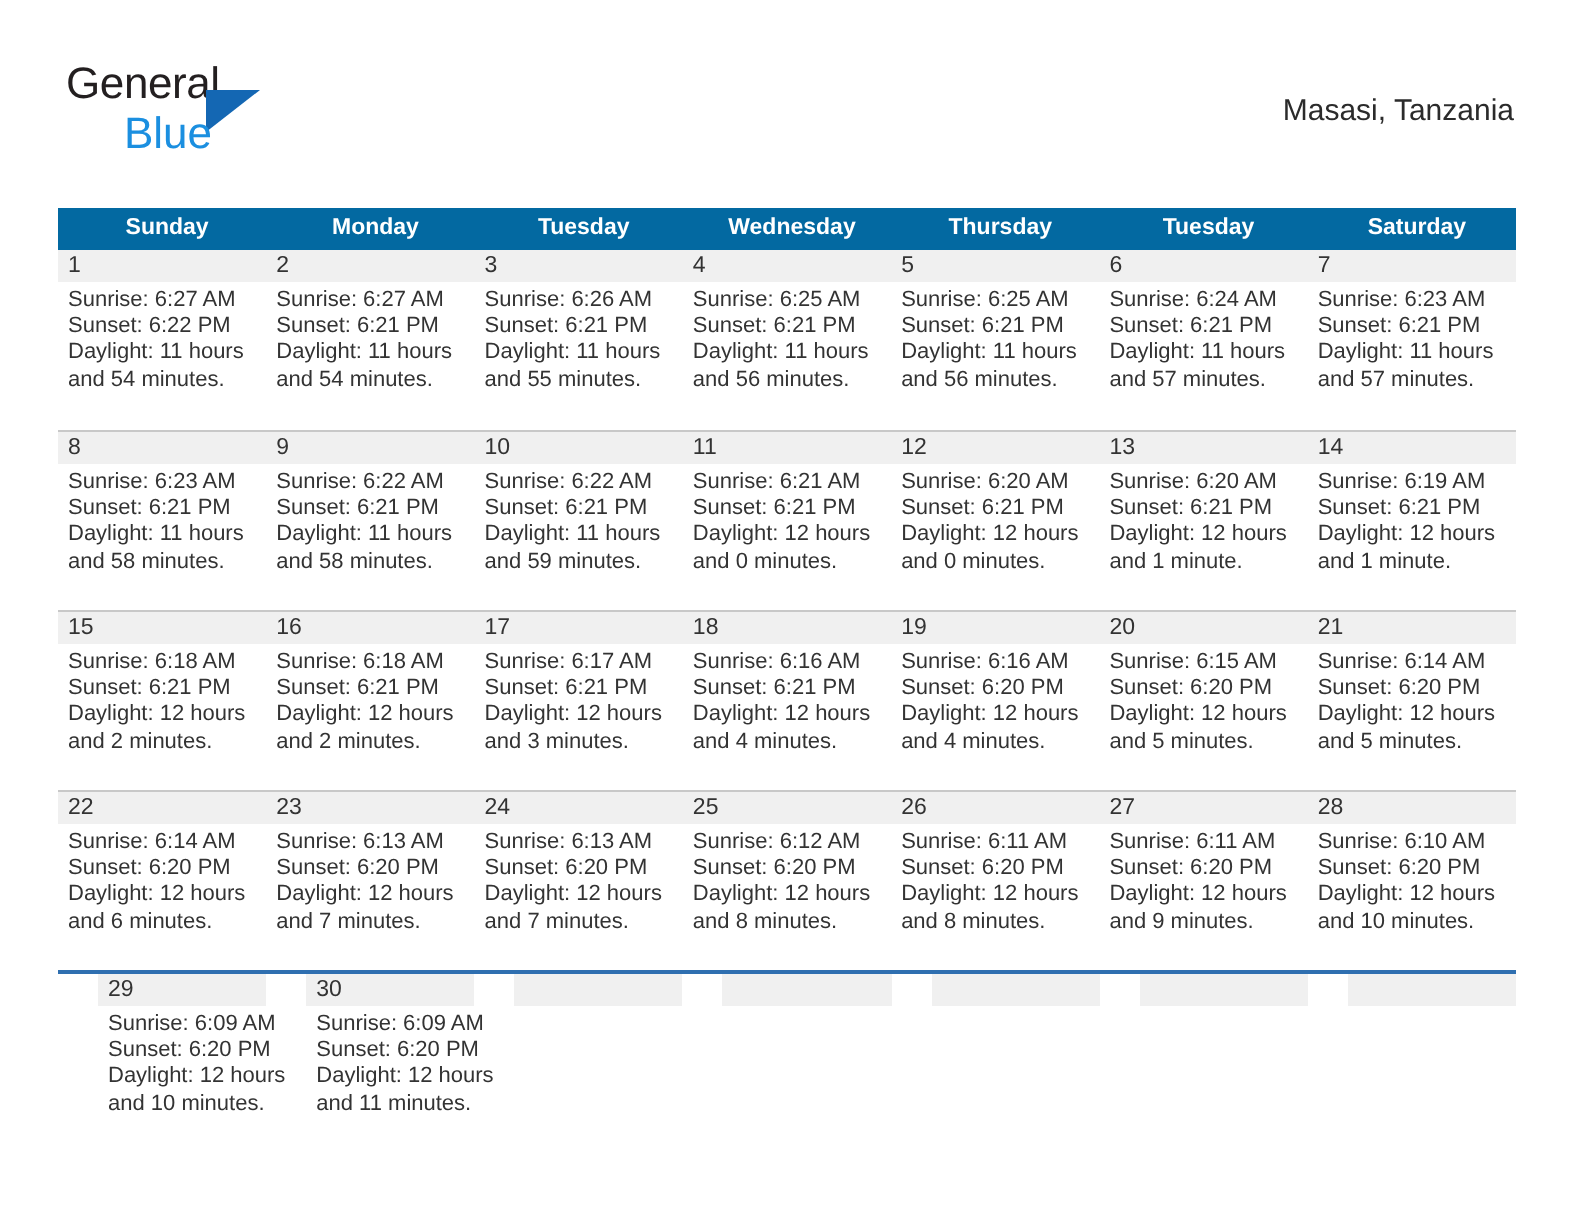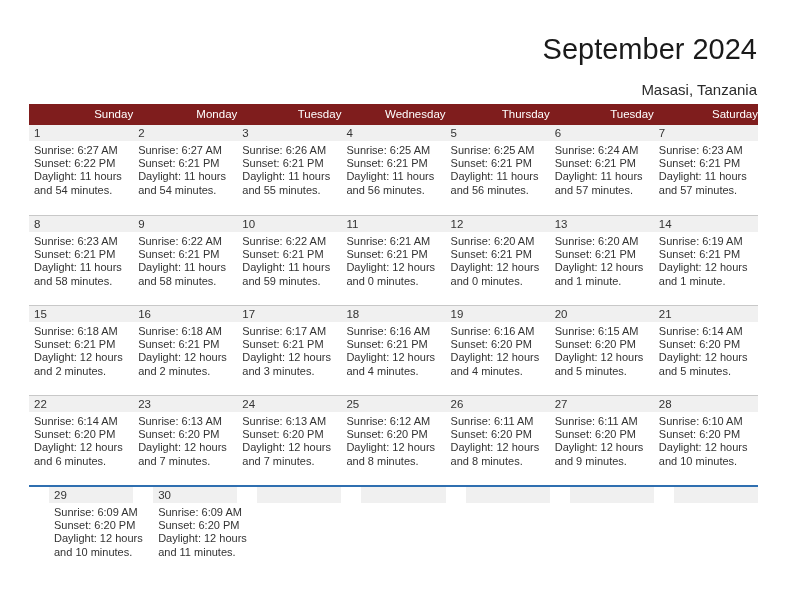--- a/index.html
+++ b/index.html
@@ -91,25 +91,25 @@
     left: 29px;
     top: 104px;
     width: 729px;
   }
   .cal-table {
     width: 729px;
     border-collapse: collapse;
     table-layout: fixed;
   }
   .cal-table th {
-    background: #7f1d1d;
+    background: #0369a1;
     color: #ffffff;
     font-size: 11.5px;
-    font-weight: normal;
-    text-align: right;
+    font-weight: bold;
+    text-align: center;
     padding: 4px 0 5px 5px;
     height: 12px;
     border: none;
   }
   .cal-table td {
     vertical-align: top;
     padding: 0;
     border: none;
     height: 90px;
     background: #ffffff;
@@ -160,23 +160,27 @@
     visibility: hidden;
   }
 </style>
 </head>
 <body>
 
 <div class="page">
 
   <div class="header">
 
+    <div class="logo">
+      <span class="logo-general">General</span>
+      <span class="logo-tri"></span>
+      <span class="logo-blue">Blue</span>
+    </div>
 
     <div class="title-block">
-      <div class="cal-title">September 2024</div>
       <div class="cal-subtitle">Masasi, Tanzania</div>
     </div>
 
   </div>
 
   <div class="calendar">
     <table class="cal-table">
       <thead>
         <tr id="weekday-row">
             <th>Sunday</th>

